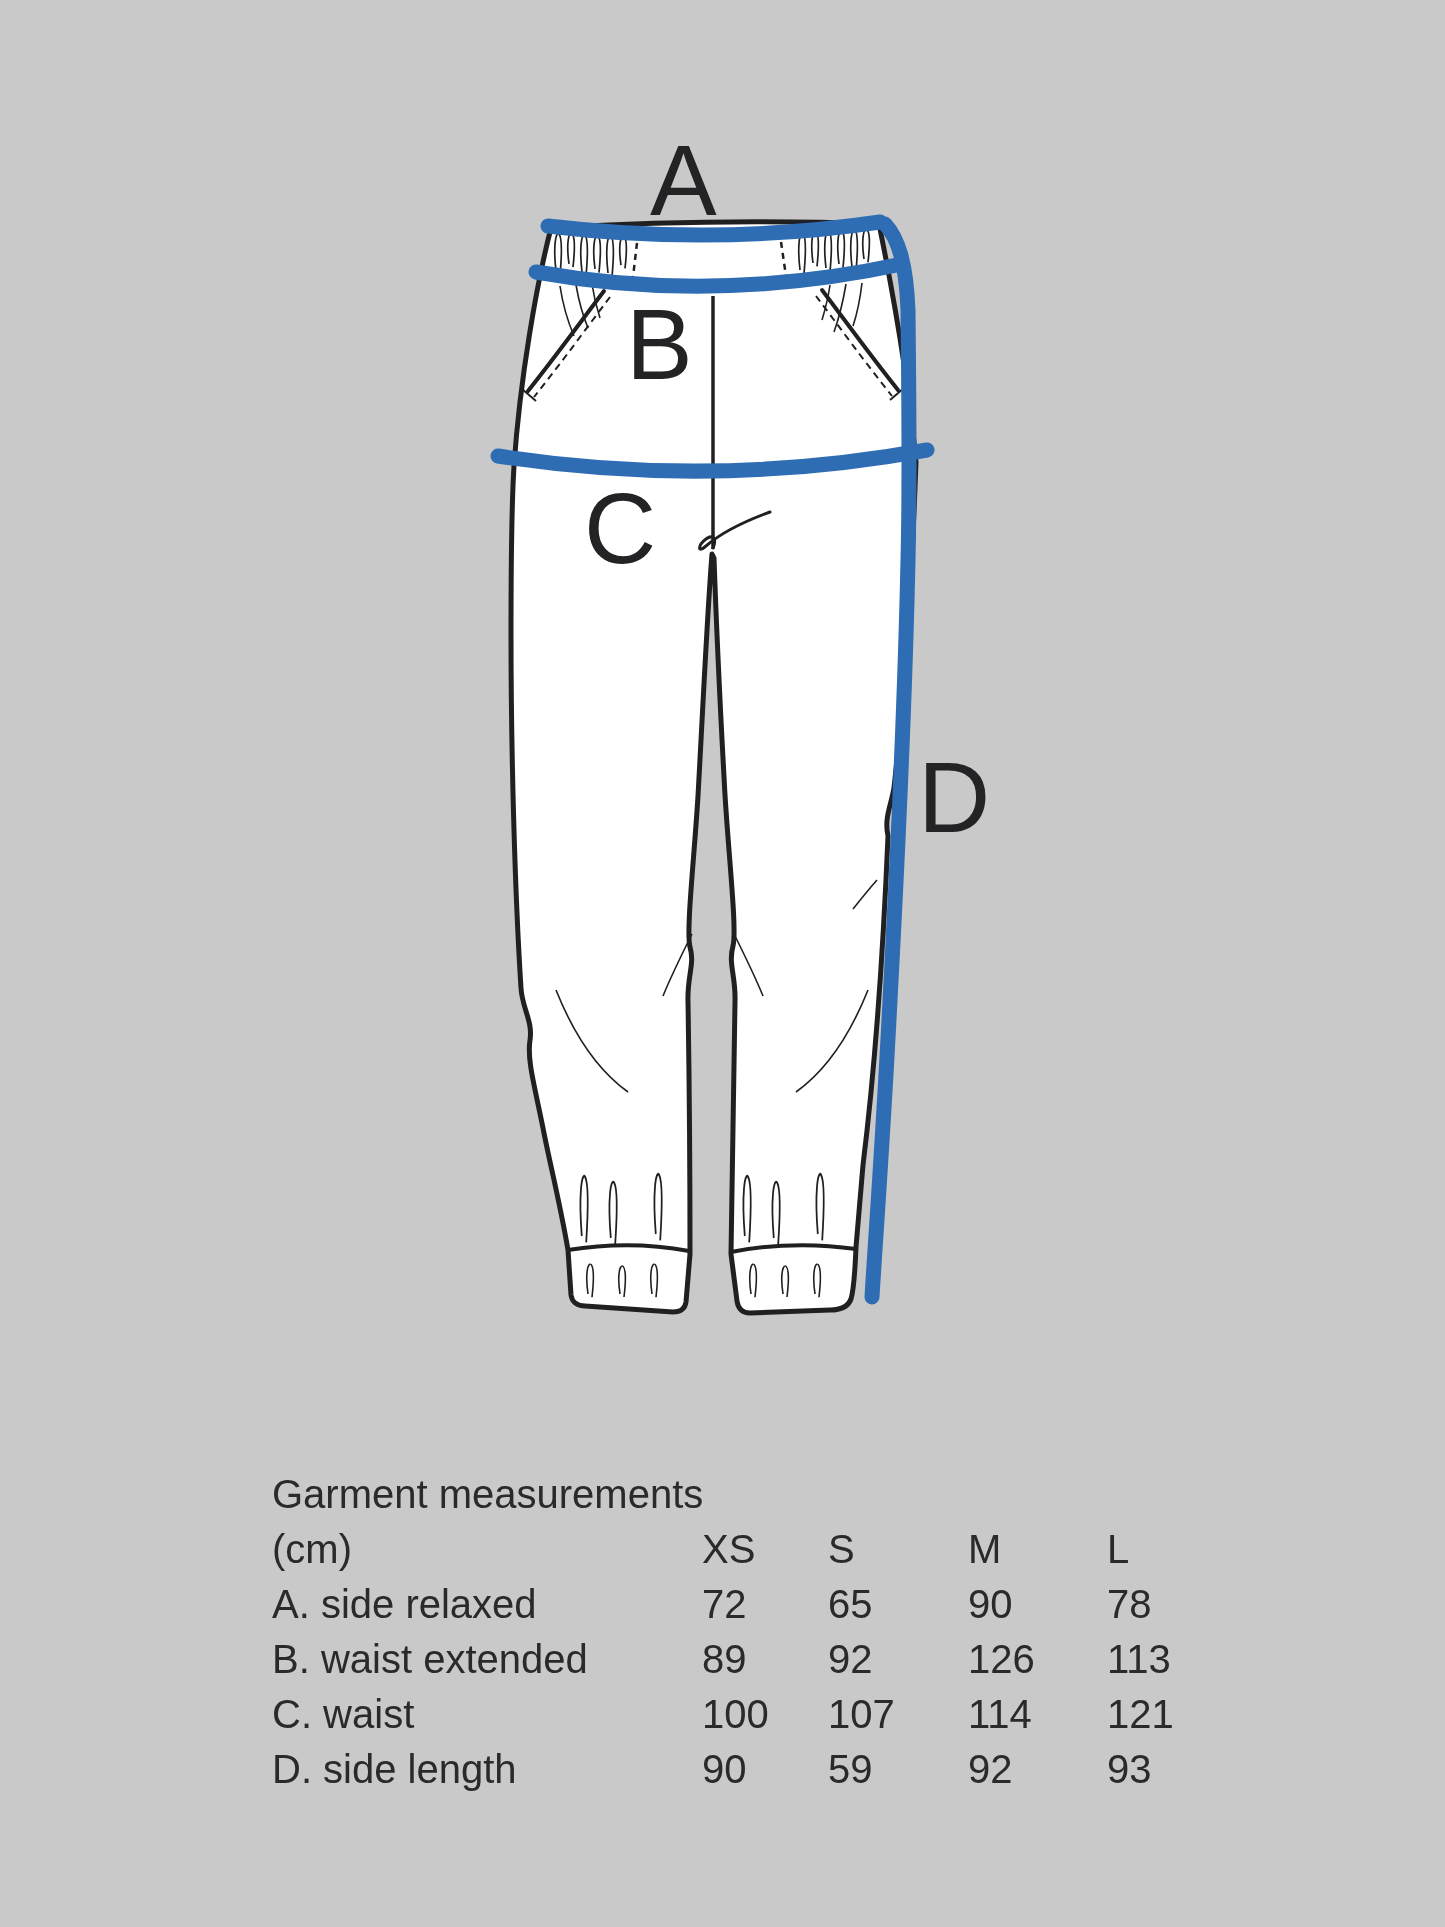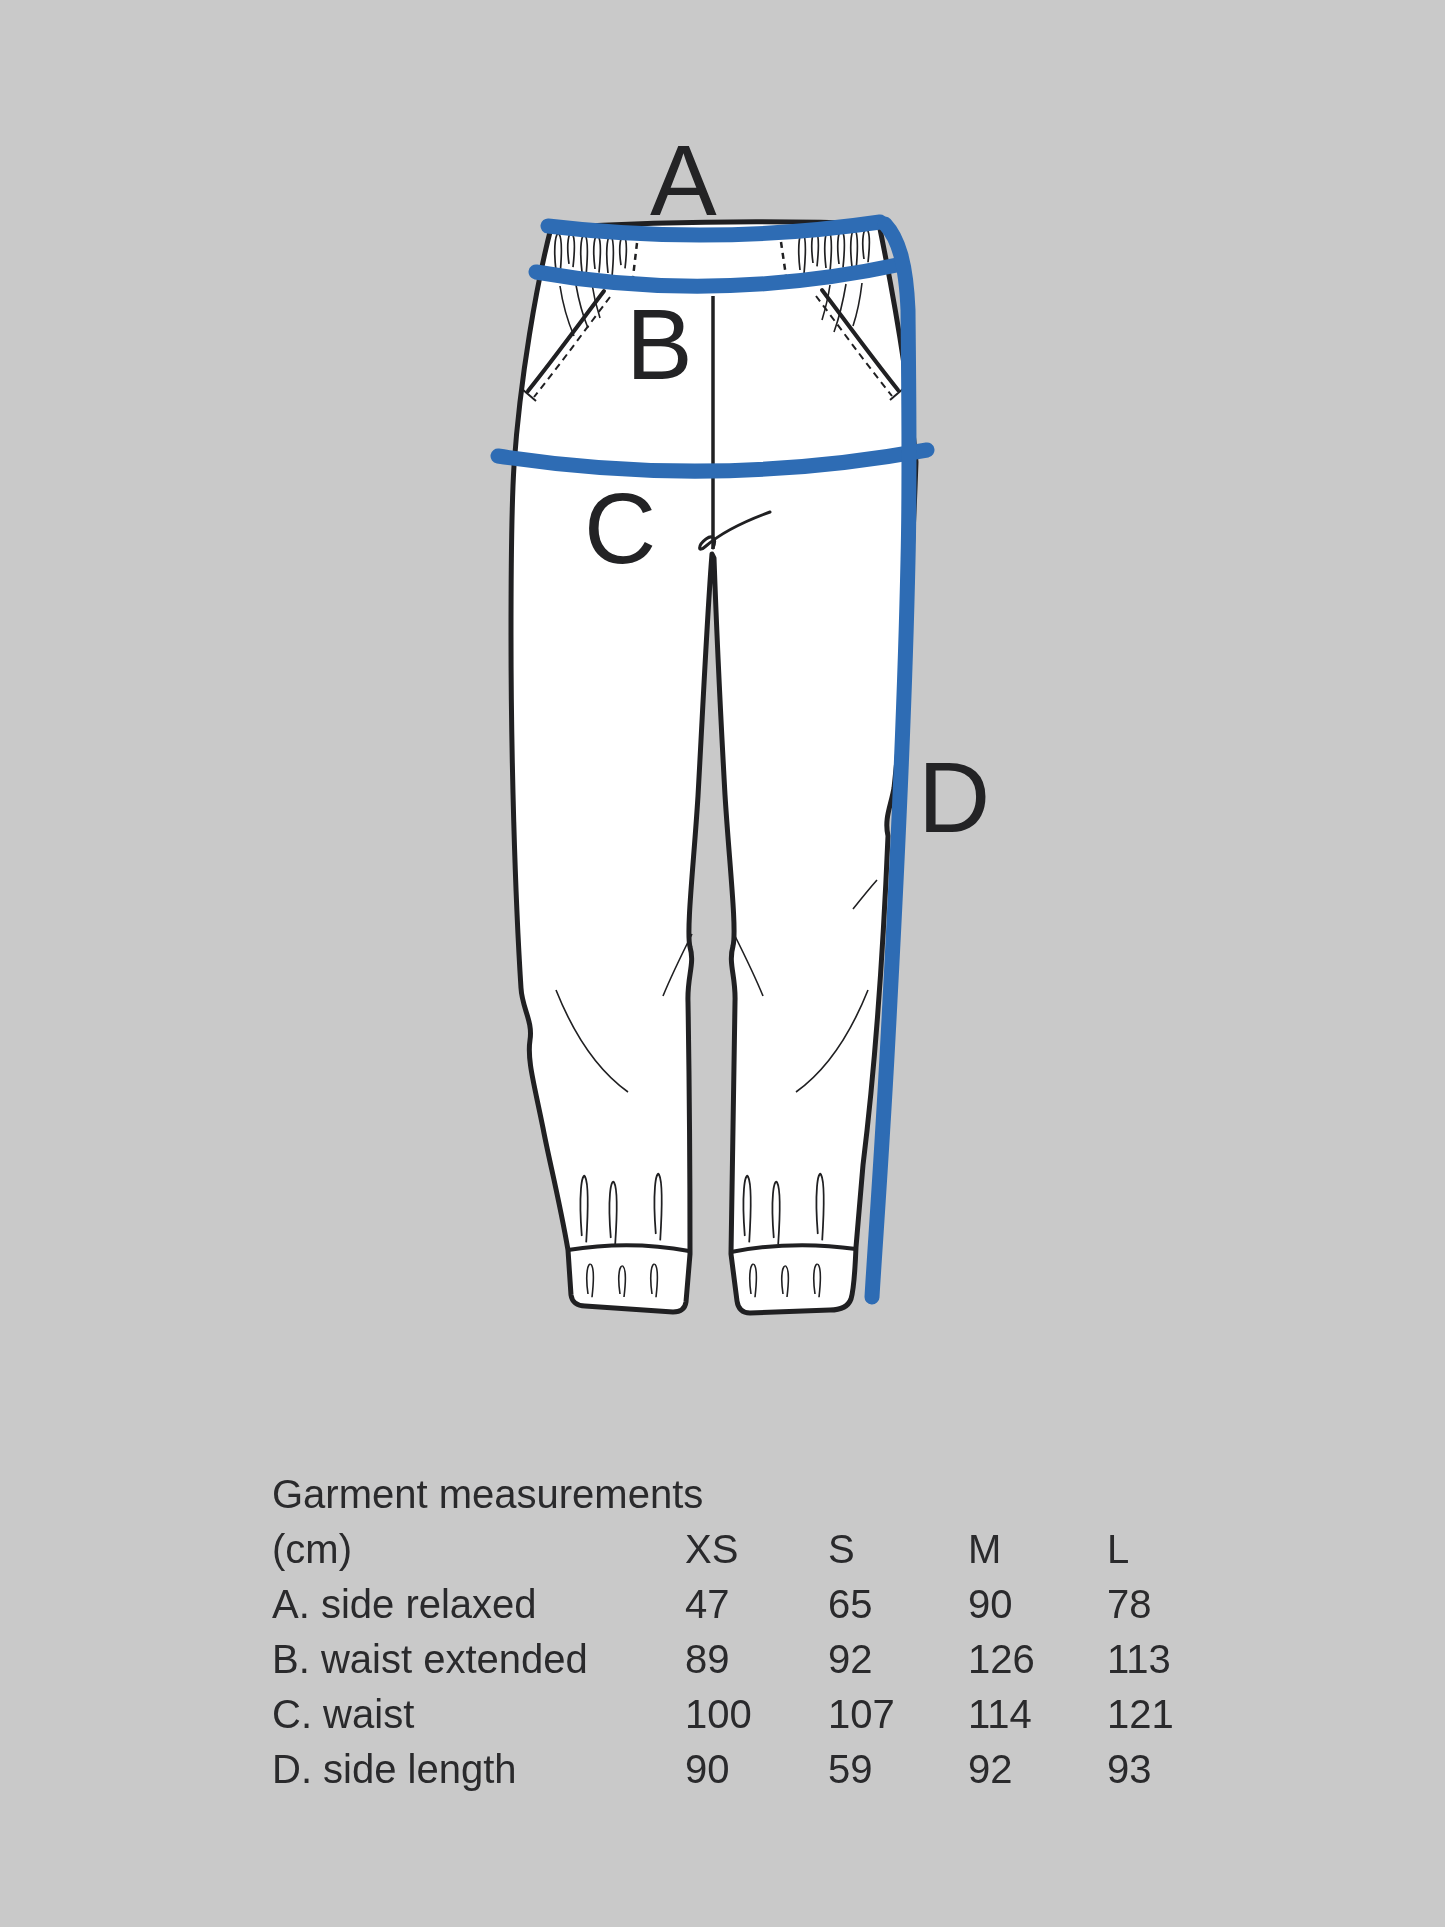--- a/index.html
+++ b/index.html
@@ -17,21 +17,21 @@
     font-family:"Liberation Sans", sans-serif;
     font-size:100px;font-weight:400;fill:#232325;
   }
   .meas-table{
     position:absolute;left:272px;top:1474px;width:1050px;height:340px;
     color:#2a2a2c;font-size:40px;line-height:1;white-space:nowrap;
   }
   .t-row{position:absolute;left:0;height:50px;}
   .t-row span{position:absolute;top:0;}
   .c-label{left:0;text-align:center;}
-  .c-xs{left:413px;}
+  .c-xs{left:430px;}
   .c-s{left:556px;}
   .c-m{left:696px;}
   .c-l{left:835px;}
 </style>
 </head>
 <body>
 
 <div class="canvas">
 
   <svg class="sketch" viewBox="0 0 1445 1927">
@@ -159,21 +159,21 @@
     </div>
     <div class="t-row" style="top:55px;">
       <span class="c-label">(cm)</span>
       <span class="c-xs">XS</span>
       <span class="c-s">S</span>
       <span class="c-m">M</span>
       <span class="c-l">L</span>
     </div>
     <div class="t-row" style="top:110px;">
       <span class="c-label">A. side relaxed</span>
-      <span class="c-xs">47</span>
+      <span class="c-xs">72</span>
       <span class="c-s">65</span>
       <span class="c-m">90</span>
       <span class="c-l">78</span>
     </div>
     <div class="t-row" style="top:165px;">
       <span class="c-label">B. waist extended</span>
       <span class="c-xs">89</span>
       <span class="c-s">92</span>
       <span class="c-m">126</span>
       <span class="c-l">113</span>

